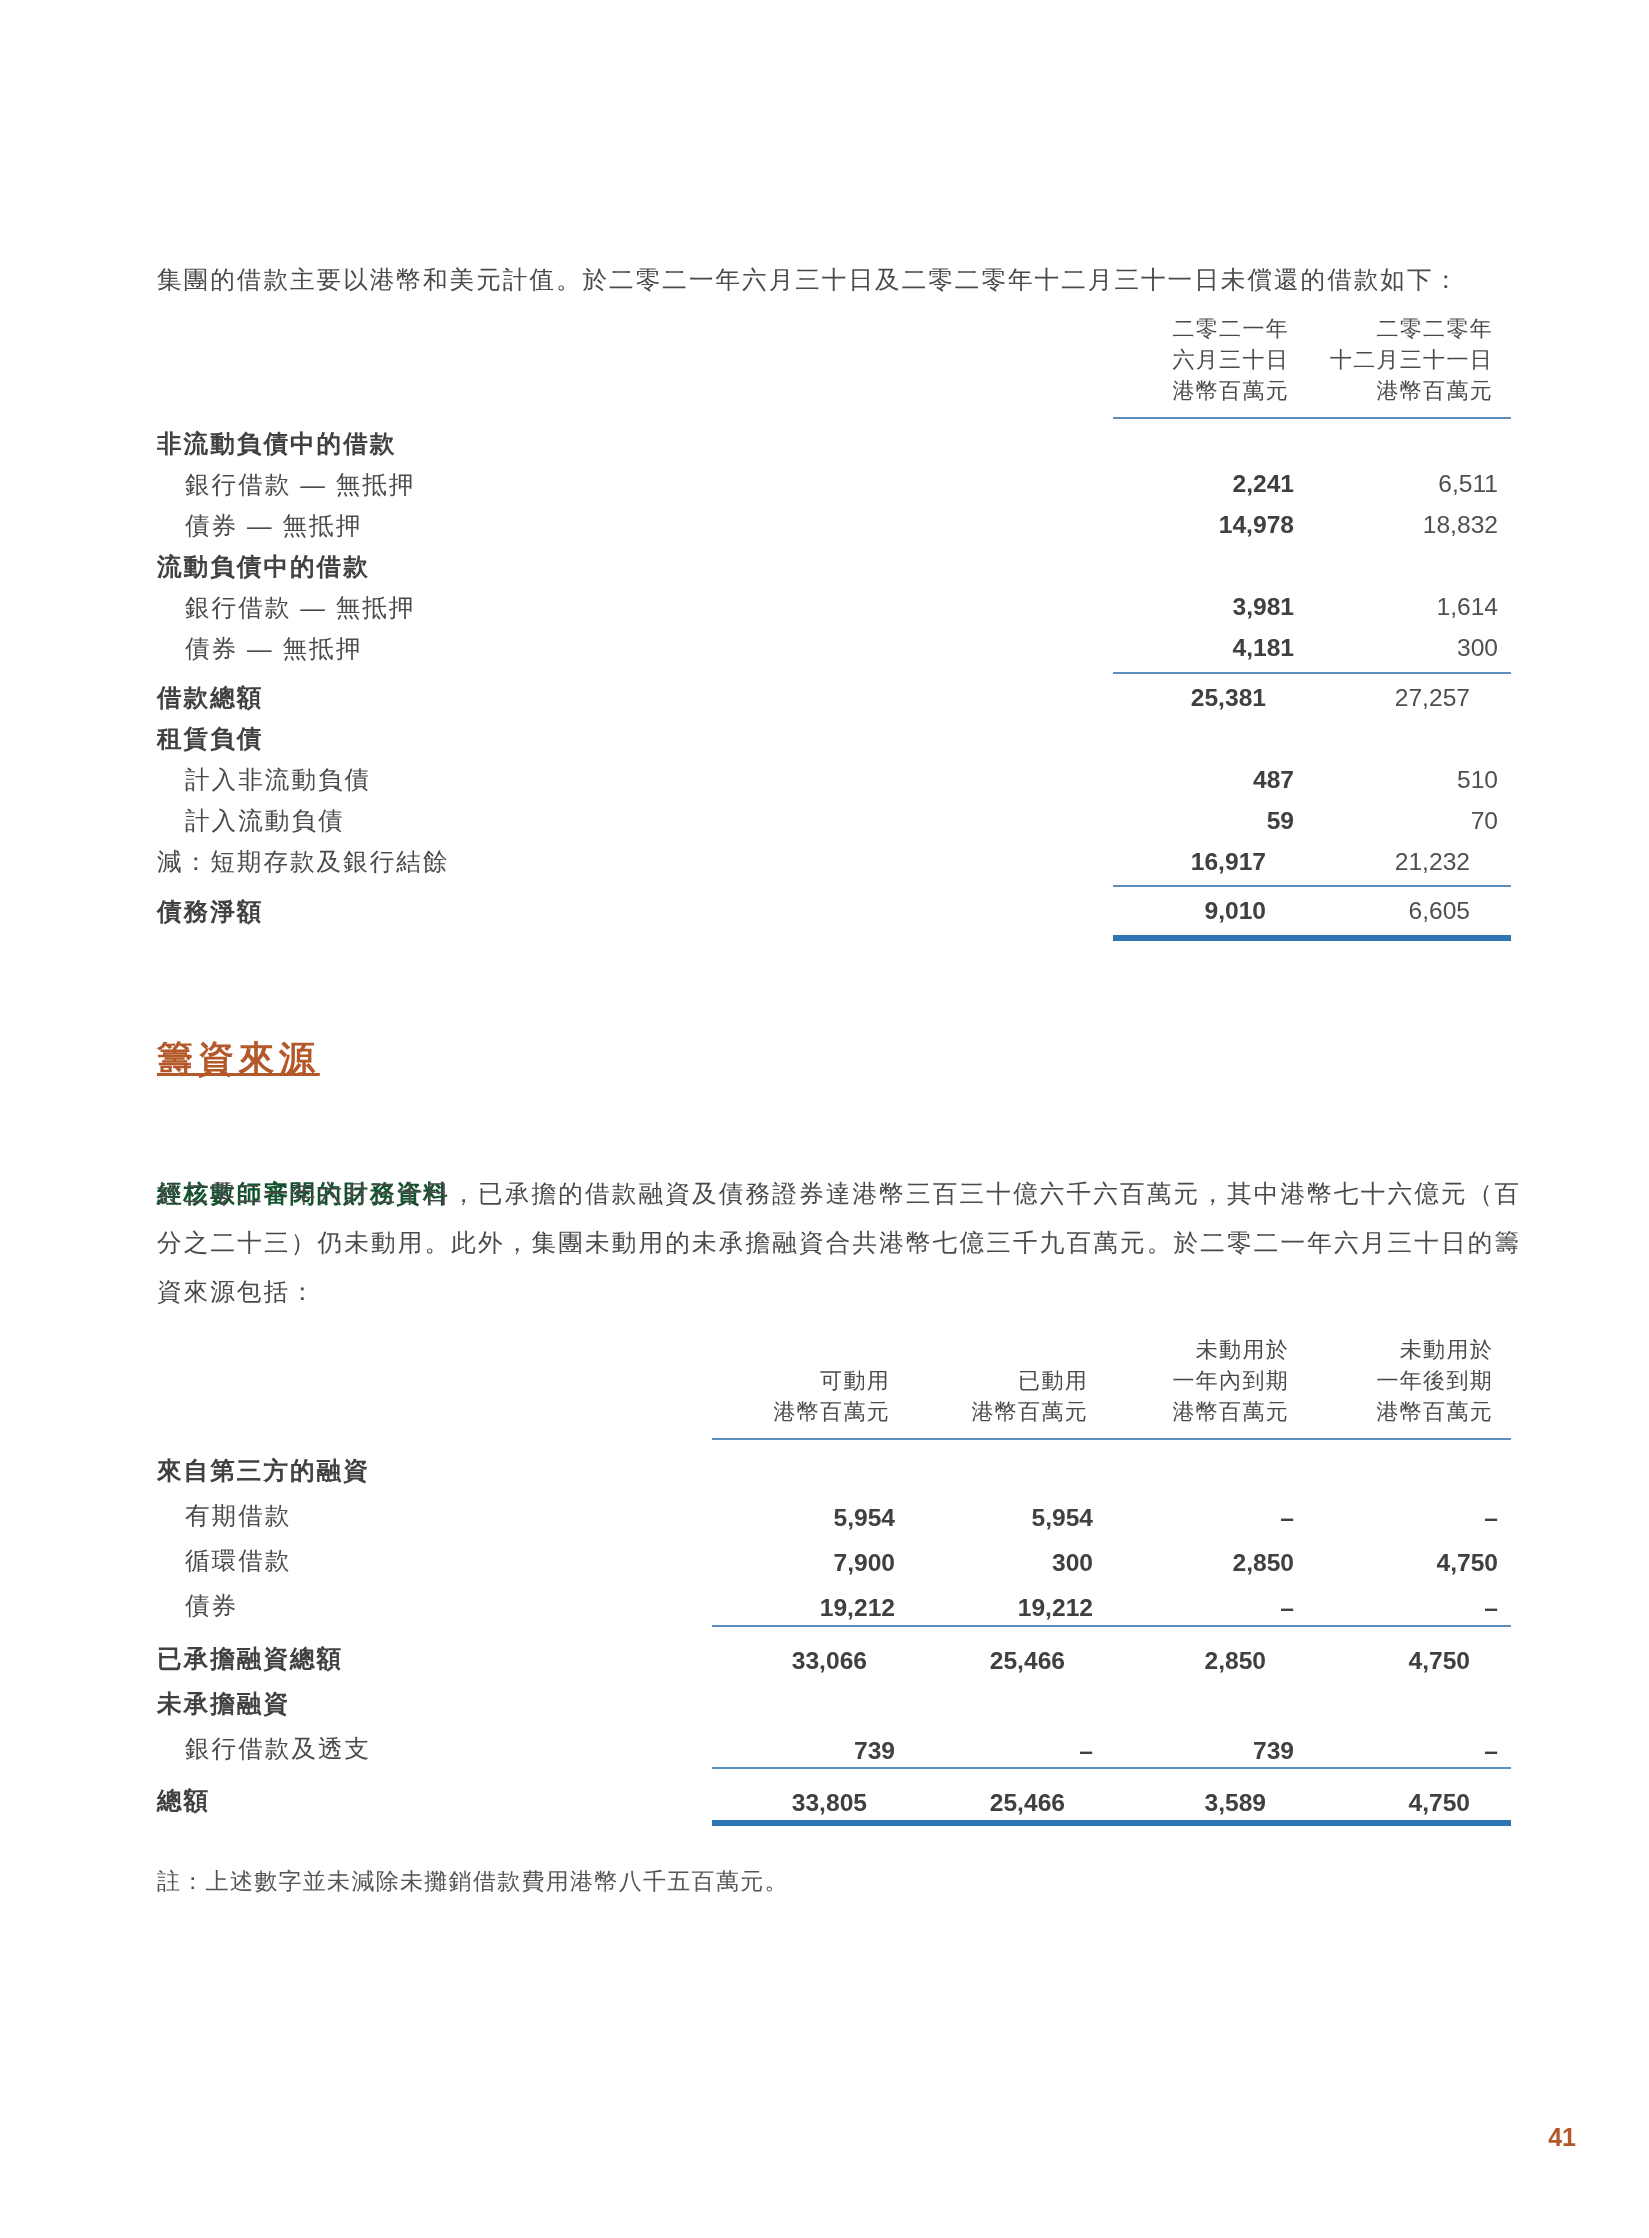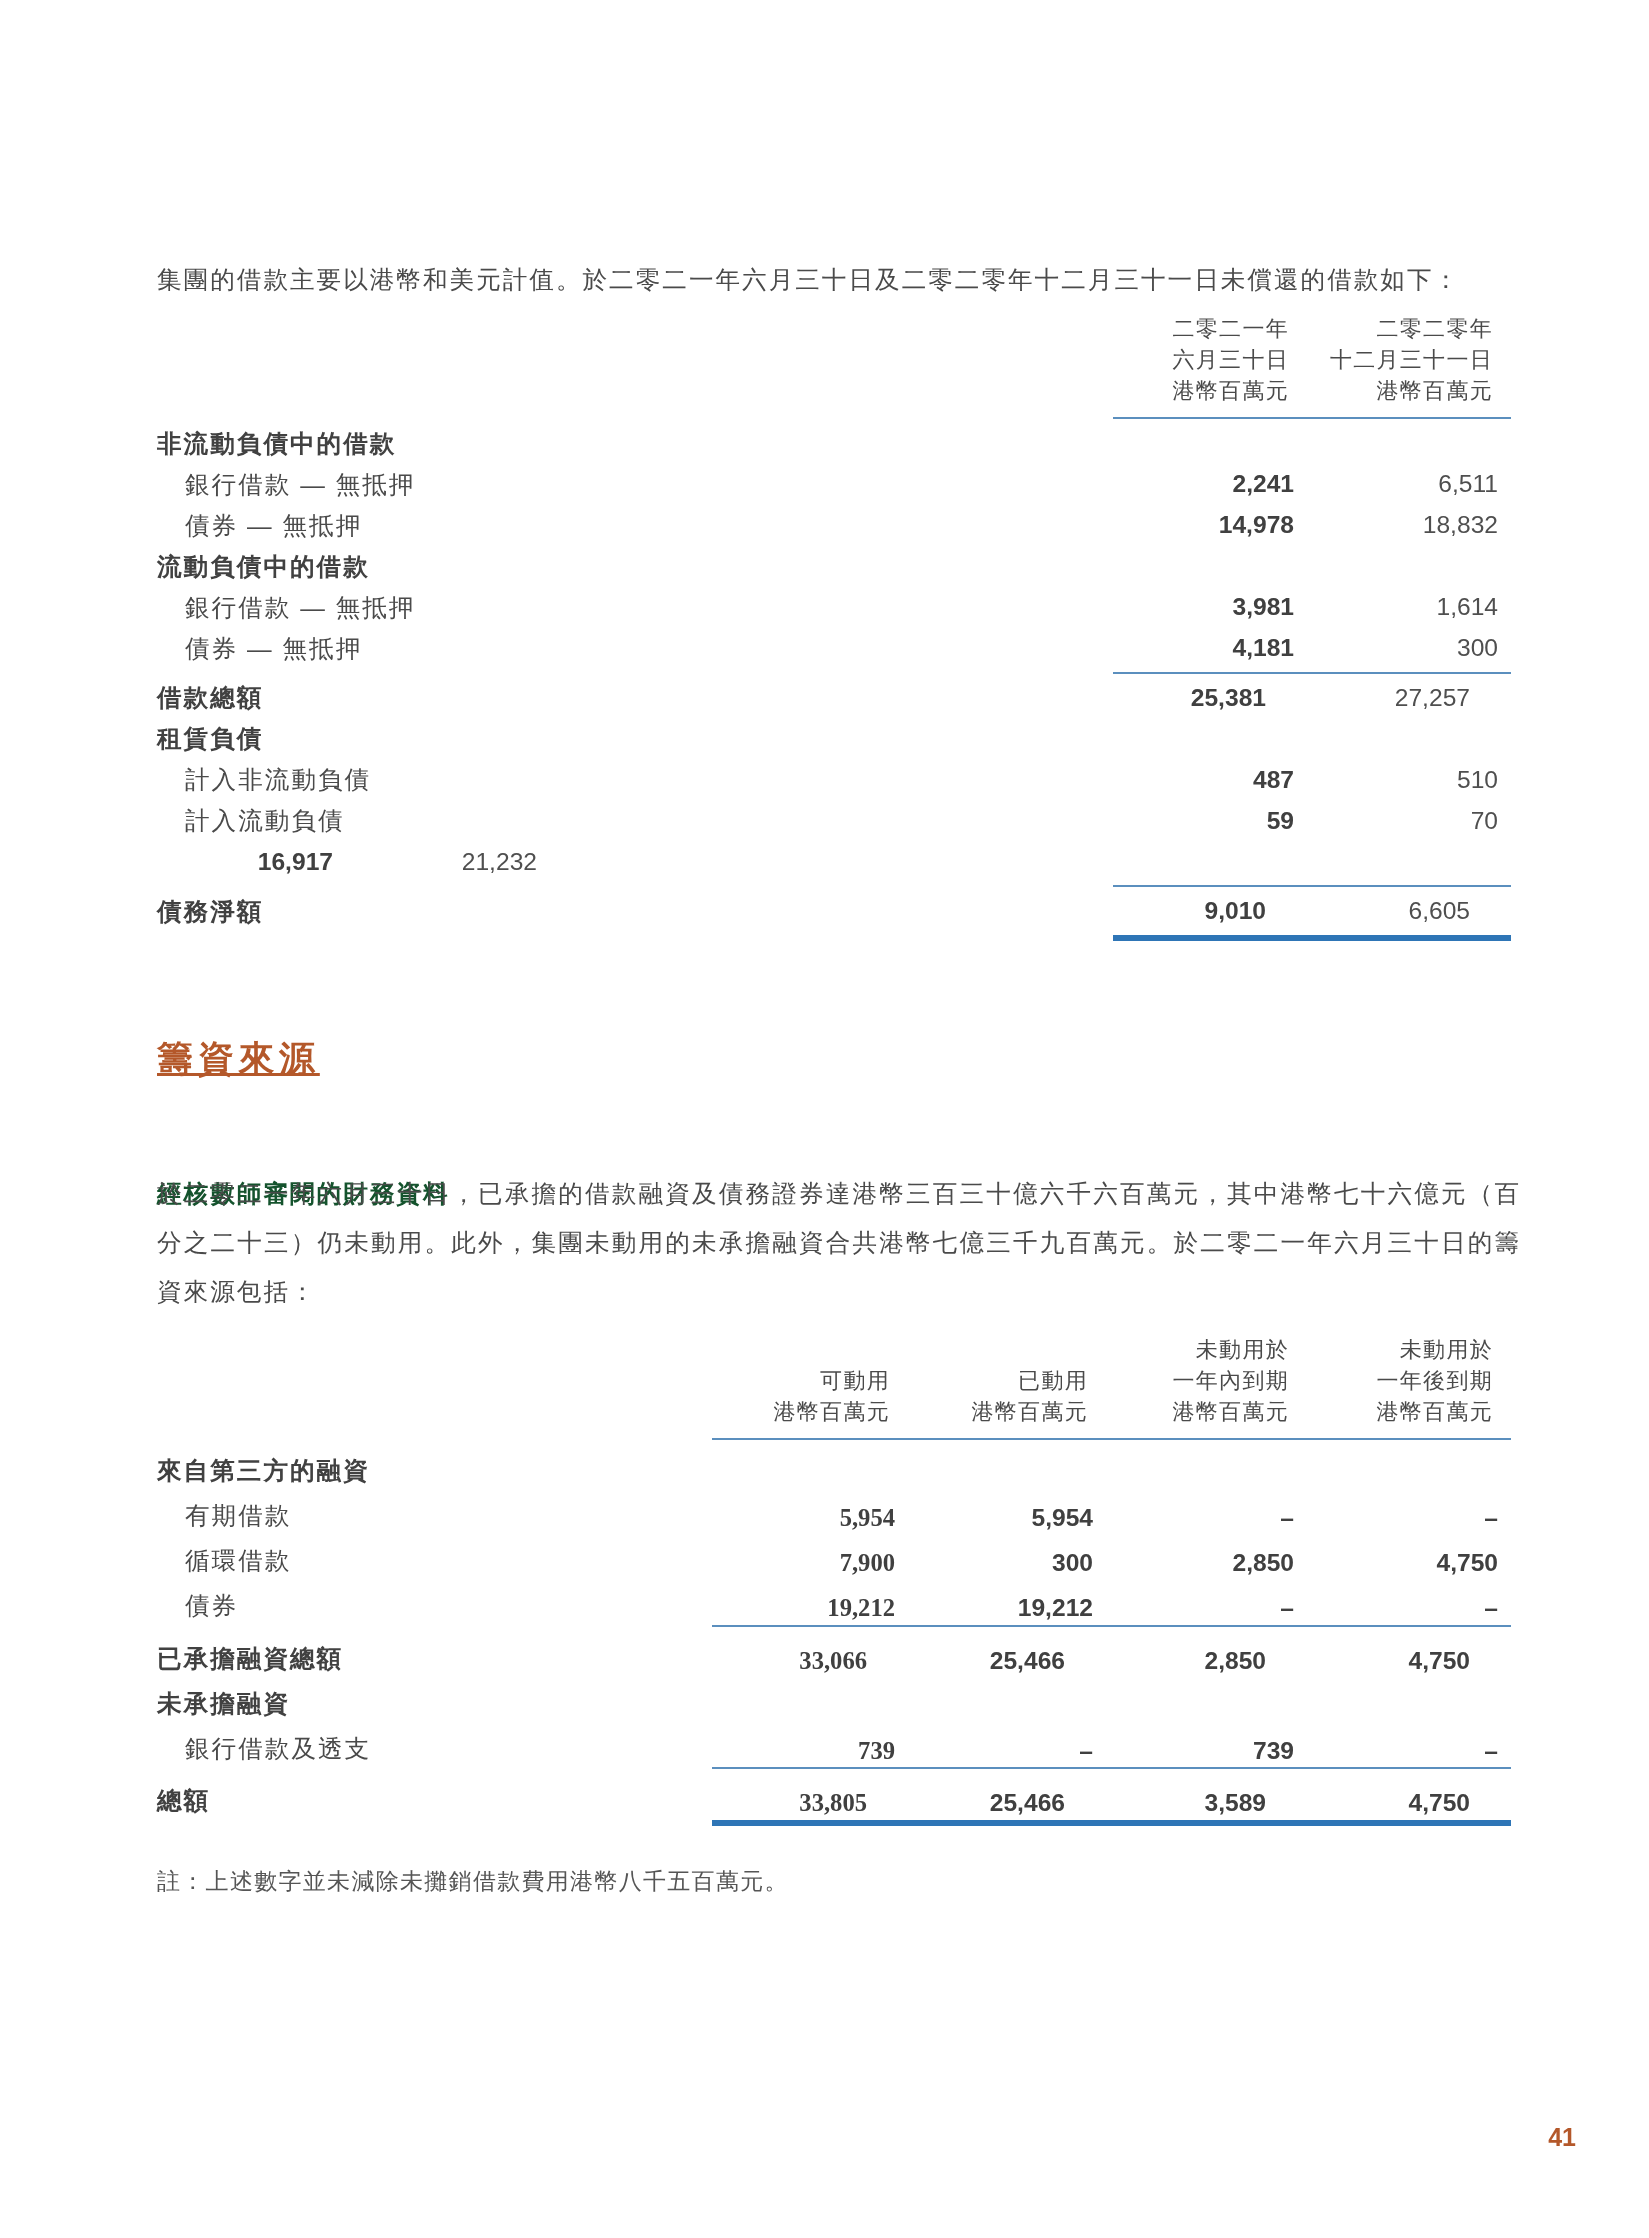--- a/index.html
+++ b/index.html
@@ -56,21 +56,21 @@
     font-size:24.6px;font-weight:700;color:#14532d;letter-spacing:2px;margin-top:26px;
   }
   .body-par{
     position:absolute;left:157px;top:1169px;width:1364px;
     font-size:24.6px;line-height:49px;color:#4a4a4a;
     text-align:justify;
   }
 
   
   .t2 .t-label{flex:0 0 532px;}
-  .t2 .c1{flex:0 0 178px;font-family:Liberation Serif, serif;}
+  .t2 .c1{flex:0 0 178px;}
   .t2 .c2{flex:0 0 198px;}
   .t2 .c3{flex:0 0 201px;}
   .t2 .c4{flex:0 0 204px;}
   .t2 .pad{flex:0 0 18px;}
   .t2 .t-row{height:45px;align-items:flex-end;}
   .t2 .rule{margin-left:555px;width:799px;margin-top:2.7px;margin-bottom:2.7px;}
   .t2 .headspacer{flex:0 0 555px;}
 
   .footnote{
     position:absolute;left:157px;top:1866px;
@@ -156,20 +156,21 @@
       <div class="t-val c2 val-gray">510</div>
         <div class="pad"></div>
     </div>
     <div class="t-row">
       <div class="t-label indent cjk">計入流動負債</div>
       <div class="t-val c1 val-accent">59</div>
       <div class="t-val c2 val-gray">70</div>
         <div class="pad"></div>
     </div>
     <div class="t-row">
+      <div class="t-label cjk">減：短期存款及銀行結餘</div>
       <div class="t-val c1 val-accent">16,917</div>
       <div class="t-val c2 val-gray">21,232</div>
         <div class="pad"></div>
     </div>
     <div class="rule"></div>
     <div class="t-row">
       <div class="t-label section cjk">債務淨額</div>
       <div class="t-val c1 val-accent">9,010</div>
       <div class="t-val c2 val-gray">6,605</div>
         <div class="pad"></div>

